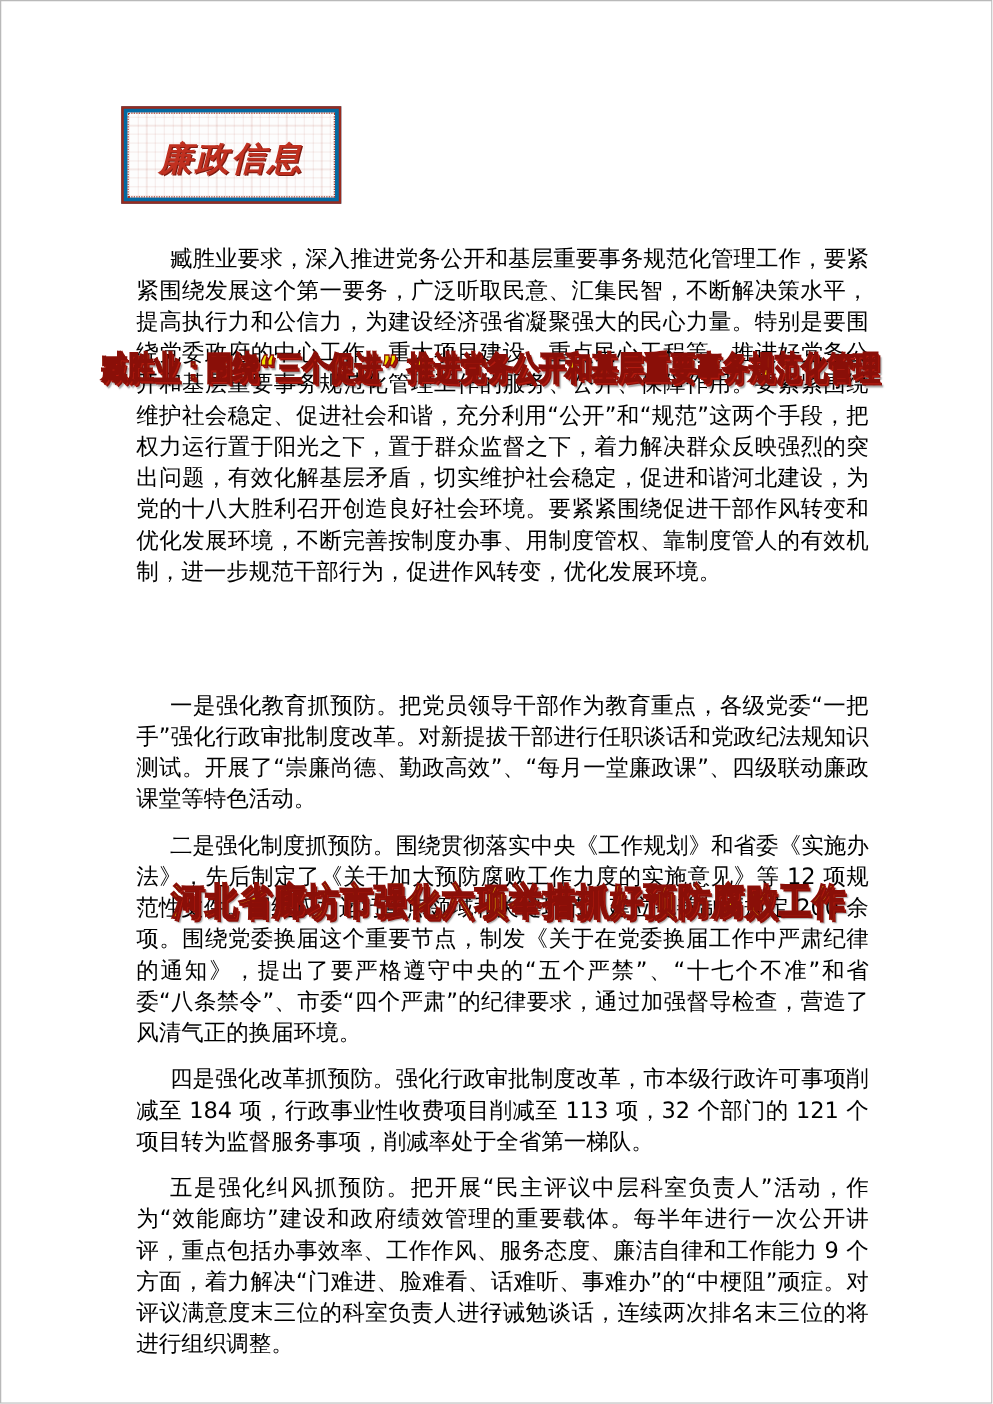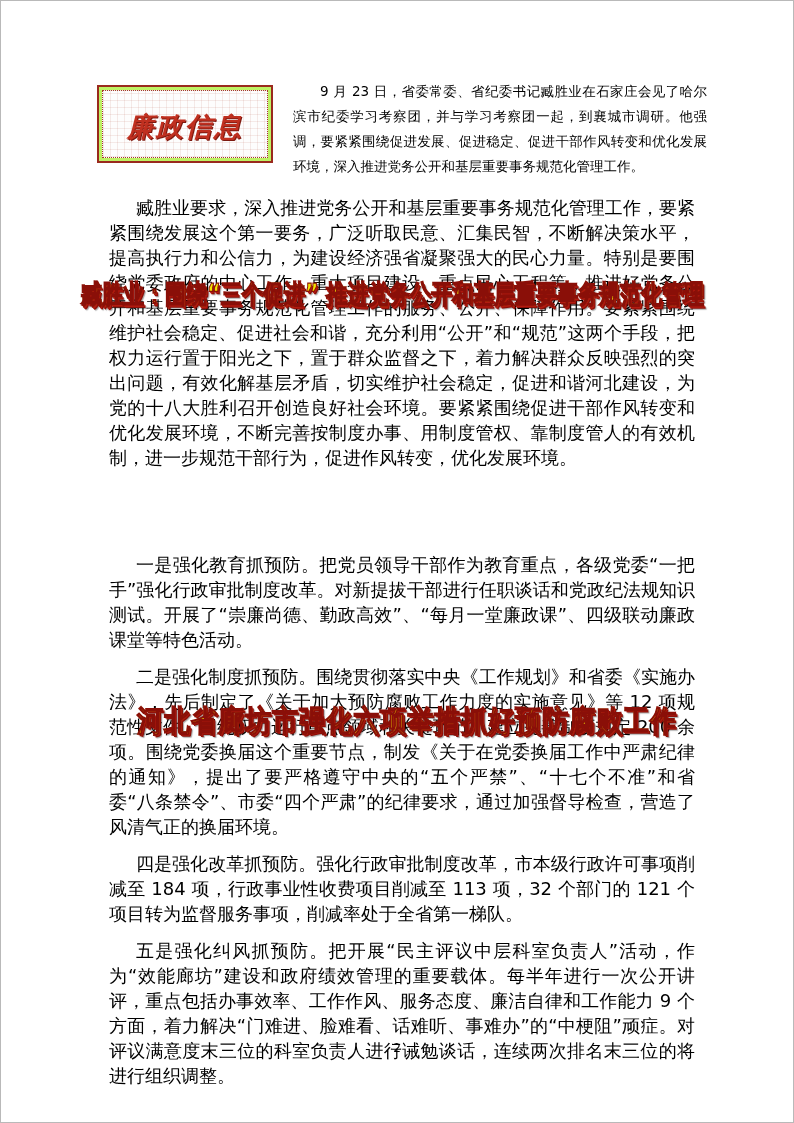--- a/index.html
+++ b/index.html
@@ -35,21 +35,21 @@
     position: relative;
     min-height: 104px;
   }
   .logo-box {
     position: absolute;
     left: 0;
     top: 6px;
     width: 176px;
     height: 78px;
     border: 2px solid #9a2a1d;
-    background: #bef264;
+    background: #0369a1;
     box-sizing: border-box;
   }
   .logo-inner {
     position: absolute;
     left: 3px; top: 3px; right: 3px; bottom: 3px;
     border: 1px dotted #a33a2a;
     box-sizing: border-box;
     background:
       repeating-linear-gradient(0deg, rgba(170,60,40,0.10) 0 1px, rgba(255,255,255,0) 1px 7px),
       repeating-linear-gradient(90deg, rgba(170,60,40,0.10) 0 1px, rgba(255,255,255,0) 1px 7px),
@@ -142,21 +142,20 @@
 <div class="page">
 
   <div class="content">
 
     <div class="masthead-row">
       <div class="logo-box">
         <div class="logo-inner">
           <div class="logo-text">廉政信息</div>
         </div>
       </div>
-      <div class="lead-para">9 月 23 日，省委常委、省纪委书记臧胜业在石家庄会见了哈尔滨市纪委学习考察团，并与学习考察团一起，到襄城市调研。他强调，要紧紧围绕促进发展、促进稳定、促进干部作风转变和优化发展环境，深入推进党务公开和基层重要事务规范化管理工作。</div>
     </div>
 
     <div class="block-after-masthead">
       <p class="body">臧胜业要求，深入推进党务公开和基层重要事务规范化管理工作，要紧紧围绕发展这个第一要务，广泛听取民意、汇集民智，不断解决策水平，提高执行力和公信力，为建设经济强省凝聚强大的民心力量。特别是要围绕党委政府的中心工作、重大项目建设、重点民心工程等，推进好党务公开和基层重要事务规范化管理工作的服务、公开、保障作用。要紧紧围绕维护社会稳定、促进社会和谐，充分利用“公开”和“规范”这两个手段，把权力运行置于阳光之下，置于群众监督之下，着力解决群众反映强烈的突出问题，有效化解基层矛盾，切实维护社会稳定，促进和谐河北建设，为党的十八大胜利召开创造良好社会环境。要紧紧围绕促进干部作风转变和优化发展环境，不断完善按制度办事、用制度管权、靠制度管人的有效机制，进一步规范干部行为，促进作风转变，优化发展环境。</p>
     </div>
 
     <div class="gap-large"></div>
 
     <div>
       <p class="body">一是强化教育抓预防。把党员领导干部作为教育重点，各级党委“一把手”强化行政审批制度改革。对新提拔干部进行任职谈话和党政纪法规知识测试。开展了“崇廉尚德、勤政高效”、“每月一堂廉政课”、四级联动廉政课堂等特色活动。</p>

